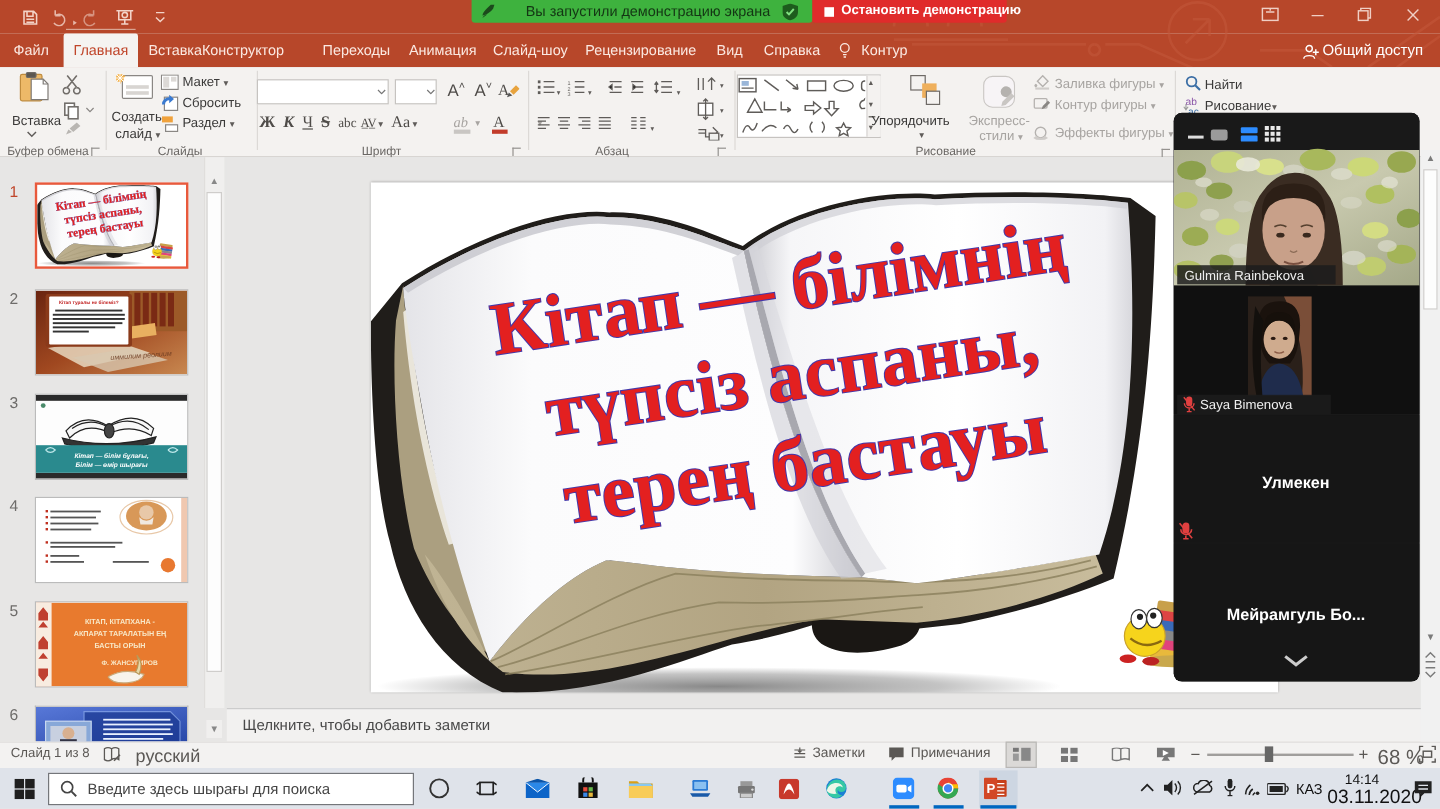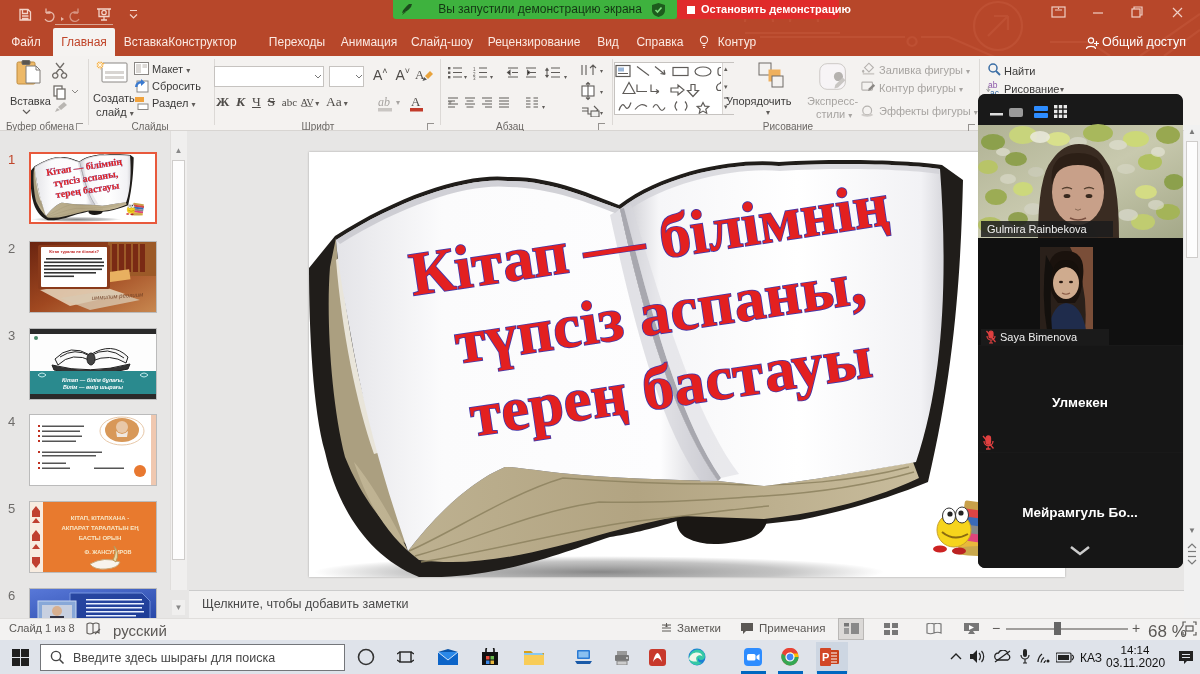--- a/index.html
+++ b/index.html
@@ -724,21 +724,21 @@
 <svg class="abs" style="left:1036px;top:650px;width:16px;height:13px" viewBox="0 0 16 13">
       <path d="M2 12 a11 11 0 0 1 4 -8 M5 12.5 a7 7 0 0 1 3 -5 M8 13 a4 4 0 0 1 2 -2.5" fill="none" stroke="#222" stroke-width="1.3"></path>
       <circle cx="12" cy="11" r="1.5" fill="#222"></circle>
     </svg>
 <svg class="abs" style="left:1056px;top:651px;width:19px;height:12px" viewBox="0 0 19 12">
       <rect x="0" y="2" width="15" height="9" rx="1" fill="none" stroke="#222" stroke-width="1.2"></rect>
       <rect x="2" y="4" width="11" height="5" fill="#222"></rect>
       <path d="M16 4 q3 2 0 5" fill="none" stroke="#222" stroke-width="1.2"></path>
     </svg>
 <div class="abs" style="left:1080px;top:651px;font-size:12px;color:#111">КАЗ</div>
-<div class="abs" style="left:1106px;top:644px;width:58px;text-align:center;font-size:11.5px;color:#111">14:14<br><span style="font-size:12px">03.11.2020</span></div>
+<div class="abs" style="left:1106px;top:644px;width:58px;text-align:center;font-size:11.5px;color:#111">14:14<br><span style="font-size:16px">03.11.2020</span></div>
 <svg class="abs" style="left:1178px;top:650px;width:16px;height:15px" viewBox="0 0 16 15">
       <path d="M1 1 h14 v10 h-6 l-3 3 v-3 h-5 z" fill="#222"></path>
       <g stroke="#dfe3ea" stroke-width="1.2">
         <path d="M4 4.5 h8 M4 7.5 h8"></path>
       </g>
     </svg>
 </div>
 
 <div class="abs" id="zoompanel"></div>
 <div id="zoomstuff">

